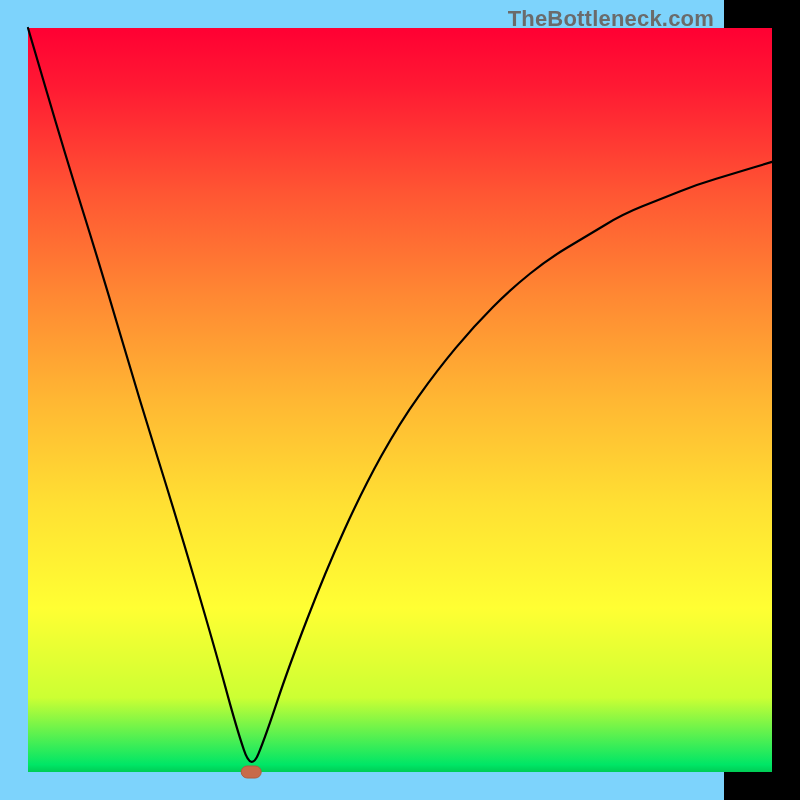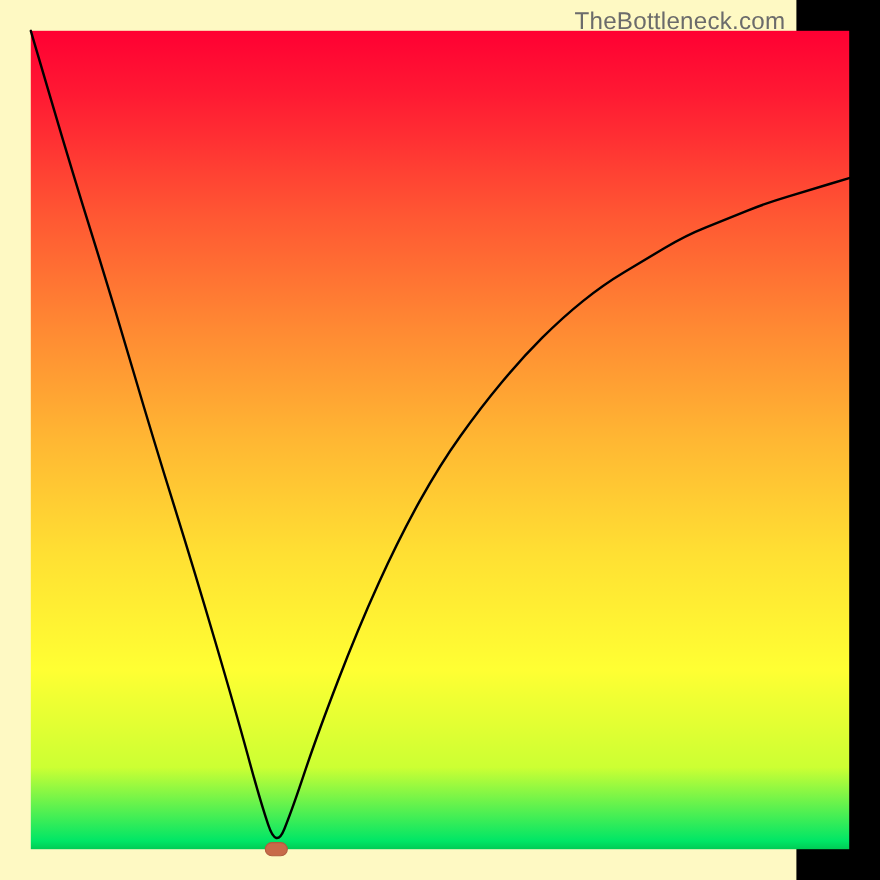--- a/index.html
+++ b/index.html
@@ -8,21 +8,22 @@
     width: 800px;
     height: 800px;
     background: #000;
     font-family: Arial, Helvetica, sans-serif;
     overflow: hidden;
   }
   .frame {
     position: relative;
     width: 724px;
     height: 800px;
-    background: #fef9c3;
+    background: #7dd3fc;
+    font-weight: bold;
   }
   .plot-area {
     position: absolute;
     left: 28px;
     top: 28px;
     width: 744px;
     height: 744px;
     
     background: linear-gradient(
       to bottom,

